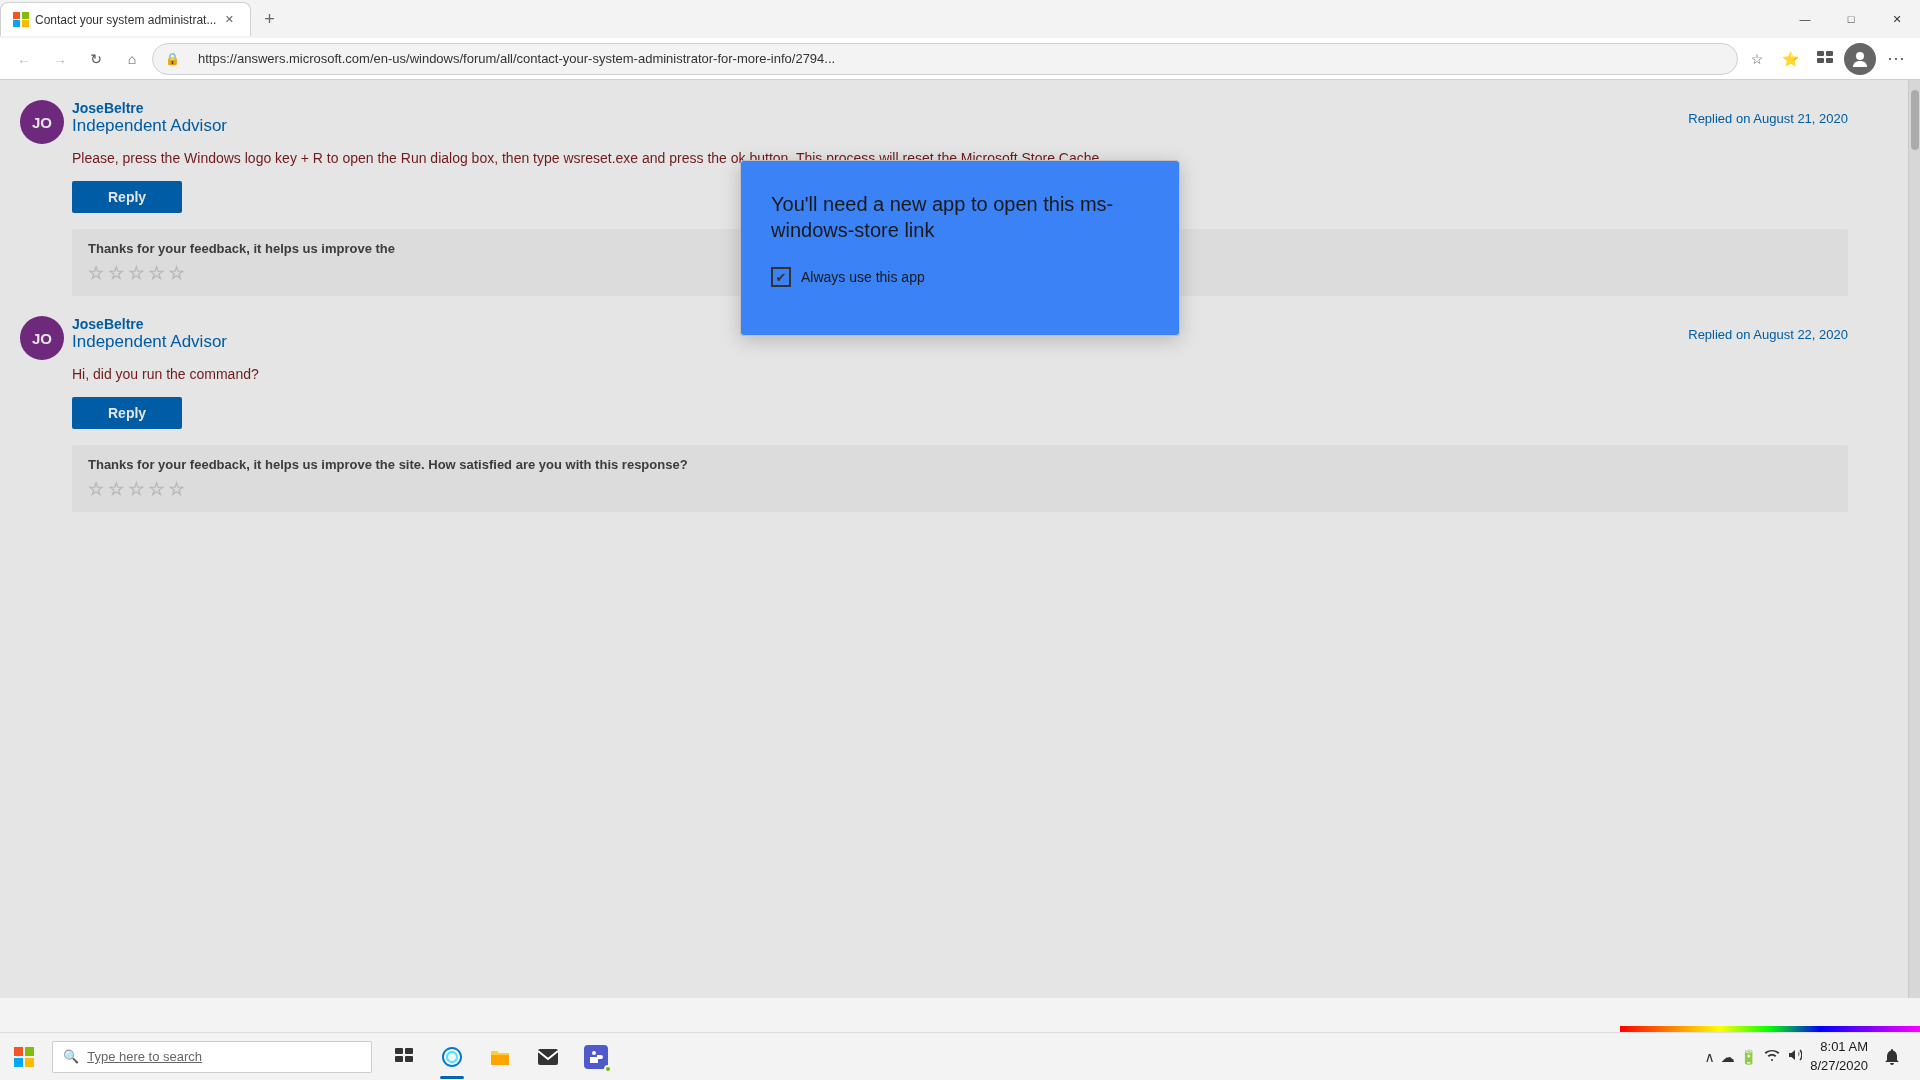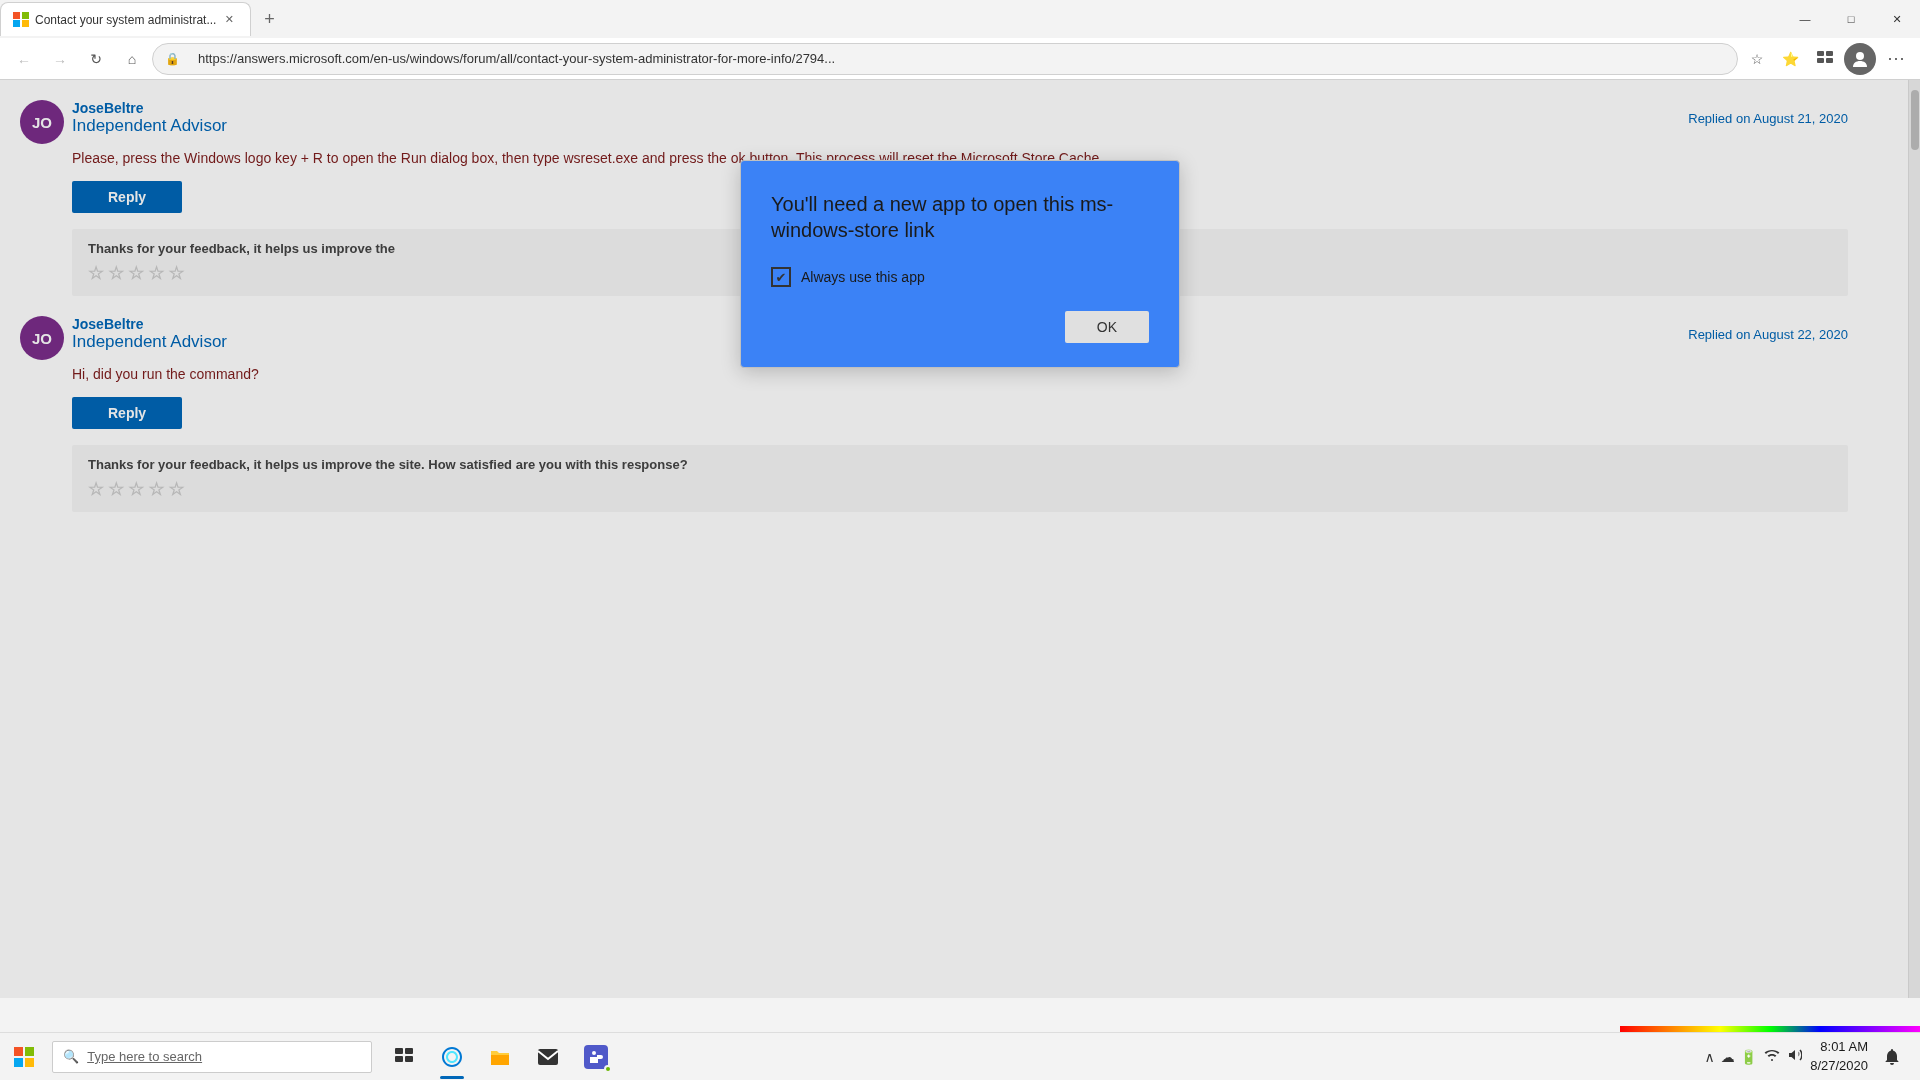--- a/index.html
+++ b/index.html
@@ -646,23 +646,20 @@
     </div>
 
     <div class="dialog-overlay">
       <div class="dialog">
         <div class="dialog-title">You'll need a new app to open this ms-windows-store link</div>
         <div class="dialog-checkbox-row">
           <div class="dialog-checkbox">
             <span class="checkmark">✔</span>
           </div>
           <label class="dialog-checkbox-label">Always use this app</label>
-        </div>
-        <div class="dialog-footer">
-          <button class="dialog-ok-btn">OK</button>
         </div>
       </div>
     </div>
 
   </div>
 </div>
 
 <div class="taskbar">
   <div class="taskbar-icon">
     <div class="ms-logo">

